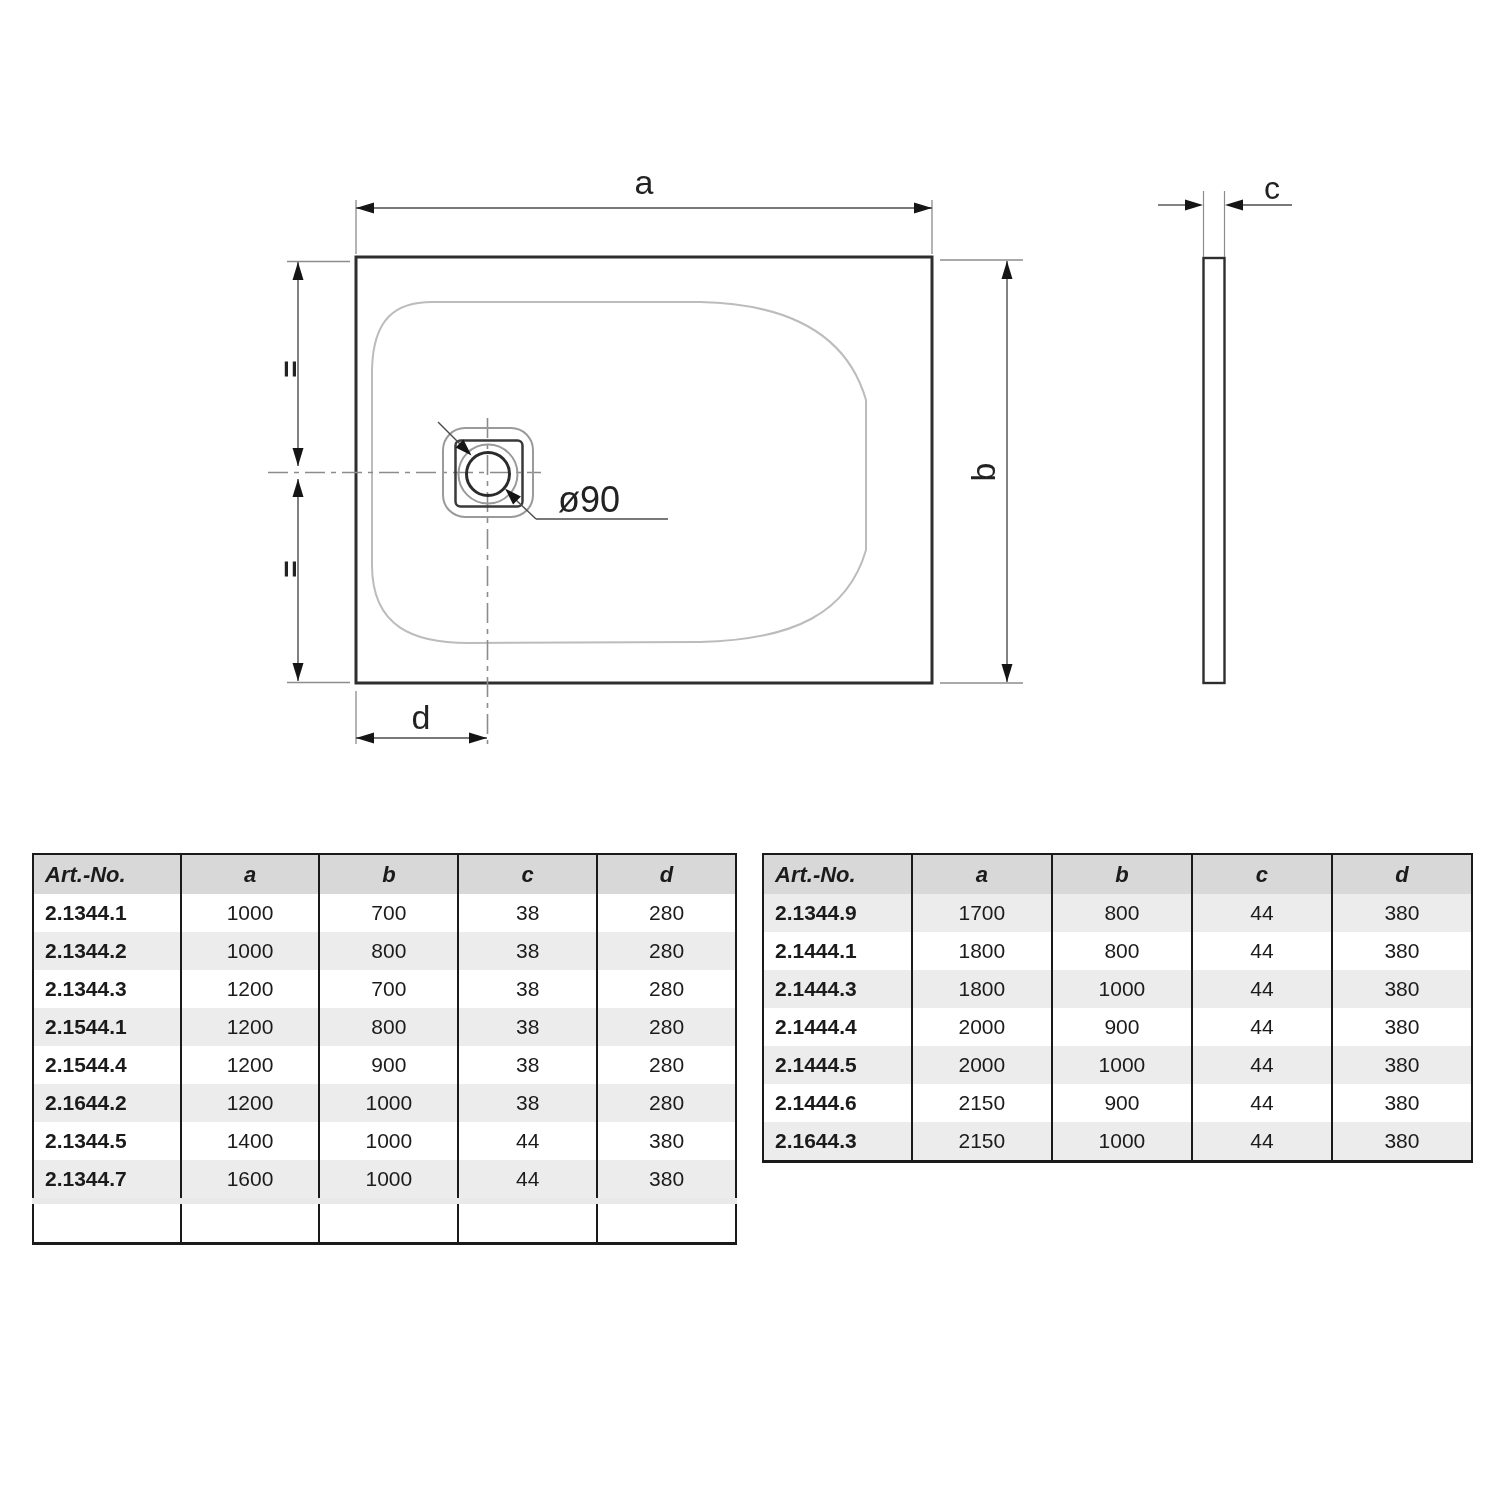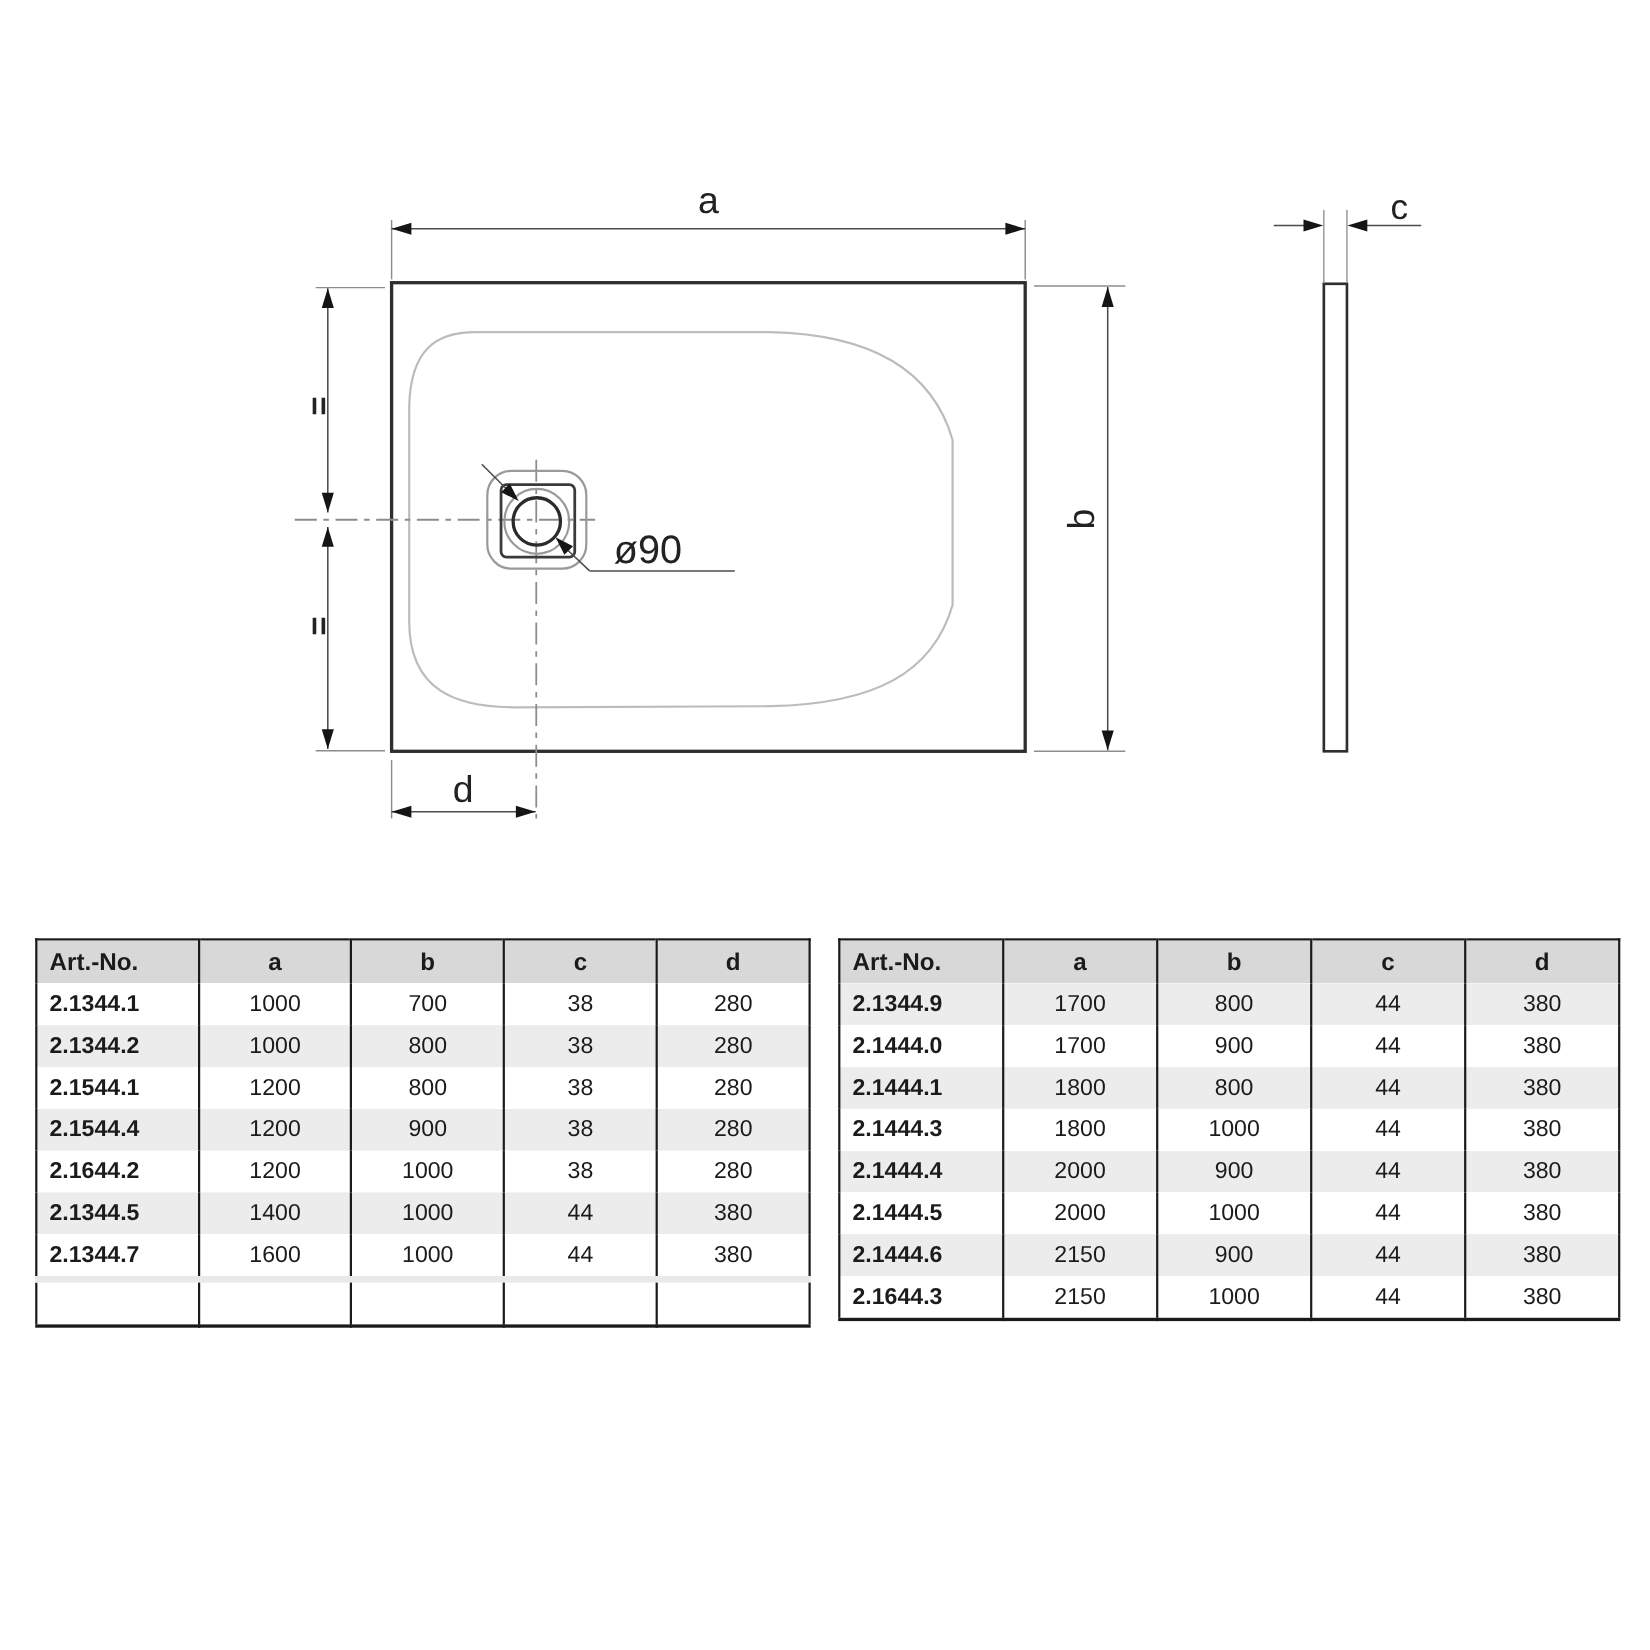--- a/index.html
+++ b/index.html
@@ -14,21 +14,21 @@
     position:absolute;top:853px;border-collapse:collapse;table-layout:fixed;
     font-size:21px;color:#1b1b1b;background:#fff;
     border:2px solid #1a1a1a;border-bottom-width:3px;
   }
   #table-left{left:32px;width:705px;}
   #table-right{left:762px;width:711px;}
   .spec-table th,.spec-table td{
     border-left:2px solid #1a1a1a;padding:0;overflow:hidden;white-space:nowrap;
   }
   .spec-table th:first-child,.spec-table td:first-child{border-left:none;}
-  .spec-table th{background:var(--header-bg,#d8d8d8);font-weight:bold;height:39px;font-size:22px;}
+  .spec-table th{background:var(--header-bg,#d8d8d8);font-weight:bold;height:39px;font-size:22px;font-style:italic;}
   .spec-table td{height:38px;}
   .spec-table .art{text-align:left;padding-left:11px;font-weight:bold;}
   .spec-table .num{text-align:center;font-weight:normal;}
   .spec-table th.num{font-weight:bold;}
   .stripe-even tbody tr:nth-child(even){background:var(--stripe-bg,#ececec);}
   .stripe-odd  tbody tr:nth-child(odd) {background:var(--stripe-bg,#ececec);}
   .spec-table tbody tr.row-empty{background:#fff !important;}
   .spec-table tbody tr.row-empty td{border-top:6px solid #e9e9e9;}
 </style>
 </head>
@@ -142,20 +142,27 @@
           <td class="num">280</td>
         </tr>
         <tr>
           <td class="art">2.1344.2</td>
           <td class="num">1000</td>
           <td class="num">800</td>
           <td class="num">38</td>
           <td class="num">280</td>
         </tr>
         <tr>
+          <td class="art">2.1344.3</td>
+          <td class="num">1200</td>
+          <td class="num">700</td>
+          <td class="num">38</td>
+          <td class="num">280</td>
+        </tr>
+        <tr>
           <td class="art">2.1544.1</td>
           <td class="num">1200</td>
           <td class="num">800</td>
           <td class="num">38</td>
           <td class="num">280</td>
         </tr>
         <tr>
           <td class="art">2.1544.4</td>
           <td class="num">1200</td>
           <td class="num">900</td>
@@ -212,27 +219,20 @@
       </thead>
     <tbody>
         <tr>
           <td class="art">2.1344.9</td>
           <td class="num">1700</td>
           <td class="num">800</td>
           <td class="num">44</td>
           <td class="num">380</td>
         </tr>
         <tr>
-          <td class="art">2.1444.0</td>
-          <td class="num">1700</td>
-          <td class="num">900</td>
-          <td class="num">44</td>
-          <td class="num">380</td>
-        </tr>
-        <tr>
           <td class="art">2.1444.1</td>
           <td class="num">1800</td>
           <td class="num">800</td>
           <td class="num">44</td>
           <td class="num">380</td>
         </tr>
         <tr>
           <td class="art">2.1444.3</td>
           <td class="num">1800</td>
           <td class="num">1000</td>

